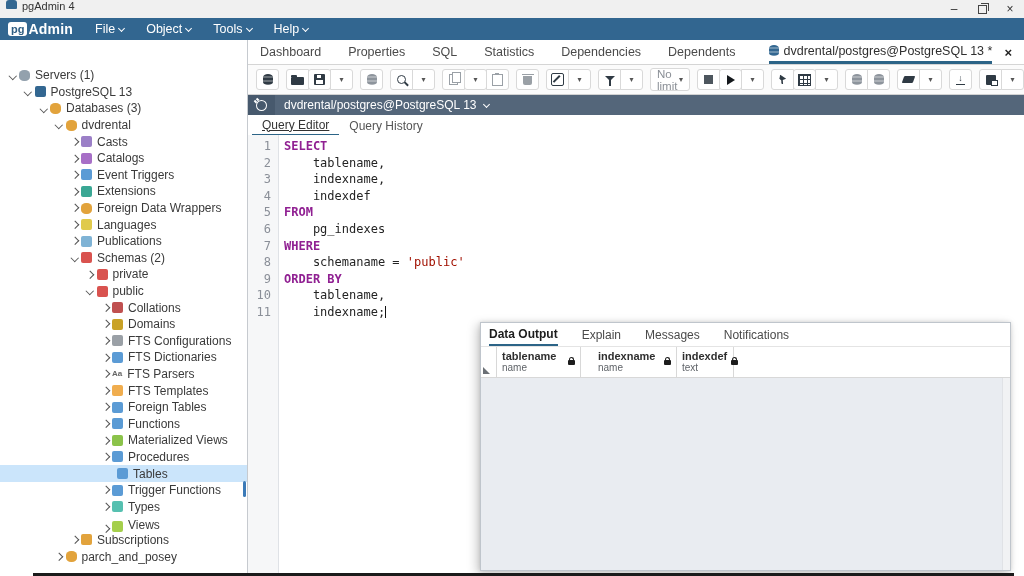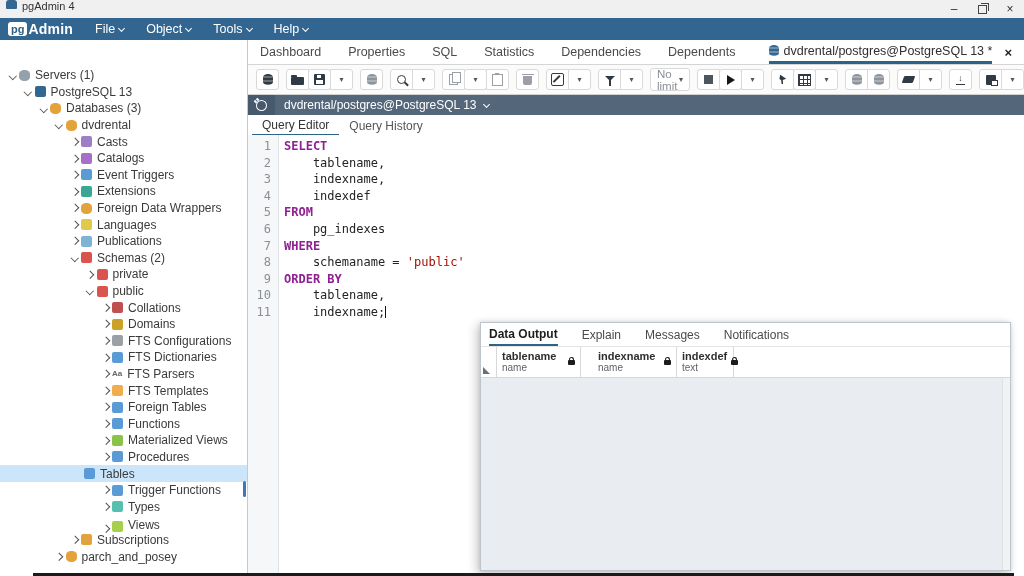--- a/index.html
+++ b/index.html
@@ -106,21 +106,21 @@
   
   .connbar{height:20px;background:#54667a;display:flex;align-items:center;}
   .conn-iconbox{width:27px;height:100%;background:#47596d;display:flex;align-items:center;justify-content:center;}
   .plug{width:9px;height:9px;border:1.5px solid #fff;border-radius:50%;position:relative;transform:rotate(-45deg);}
   .plug::after{content:"";position:absolute;left:2px;top:-4px;width:1.5px;height:3px;background:#fff;box-shadow:3px 0 0 #fff;}
   .conn-label{color:#fff;font-size:12px;margin-left:9px;display:flex;align-items:center;gap:7px;}
   
   .editor-tabs{height:21px;background:#fff;border-bottom:1px solid #e3e3e3;display:flex;
                padding-left:4px;font-size:12px;color:#555;}
   .etab{display:flex;align-items:center;padding:0 10px;}
-  .etab.active{color:#333;border-bottom:2px solid #2c6487;}
+  .etab.active{color:#333;border-bottom:2px solid #2c6487;text-decoration:underline;}
   
   .editor{position:absolute;left:0;top:95px;right:0;bottom:0;display:flex;background:#fff;}
   .gutter{width:31px;background:#f6f7f8;border-right:1px solid #dfe2e6;padding-top:3px;
           font-family:"DejaVu Sans Mono",monospace;font-size:12px;line-height:16.6px;
           color:#8a8f98;text-align:right;box-sizing:border-box;padding-right:7px;}
   .code{padding:3px 0 0 5px;font-family:"DejaVu Sans Mono",monospace;font-size:12px;
         line-height:16.6px;white-space:pre;color:#242424;}
   .tk-kw{color:#902092;font-weight:bold;}
   .tk-str{color:#a11000;}
   .cursor-bar{display:inline-block;width:1px;height:12px;background:#111;vertical-align:-2px;}
@@ -353,21 +353,21 @@
           <span class="ti" style="background: rgb(139, 195, 74);"></span>
           <span>Materialized Views</span>
         </div>
         <div class="tree-row" style="padding-left: 99px;">
           <span class="tree-chev">
             <span class="chev"></span>
           </span>
           <span class="ti" style="background: rgb(91, 155, 213);"></span>
           <span>Procedures</span>
         </div>
-        <div class="tree-row selected" style="padding-left: 71px;">
+        <div class="tree-row selected" style="padding-left: 104px;">
           <span class="tree-chev"></span>
           <span class="ti" style="background: rgb(91, 155, 213);"></span>
           <span>Tables</span>
         </div>
         <div class="tree-row" style="padding-left: 99px;">
           <span class="tree-chev">
             <span class="chev"></span>
           </span>
           <span class="ti" style="background: rgb(91, 155, 213);"></span>
           <span>Trigger Functions</span>

